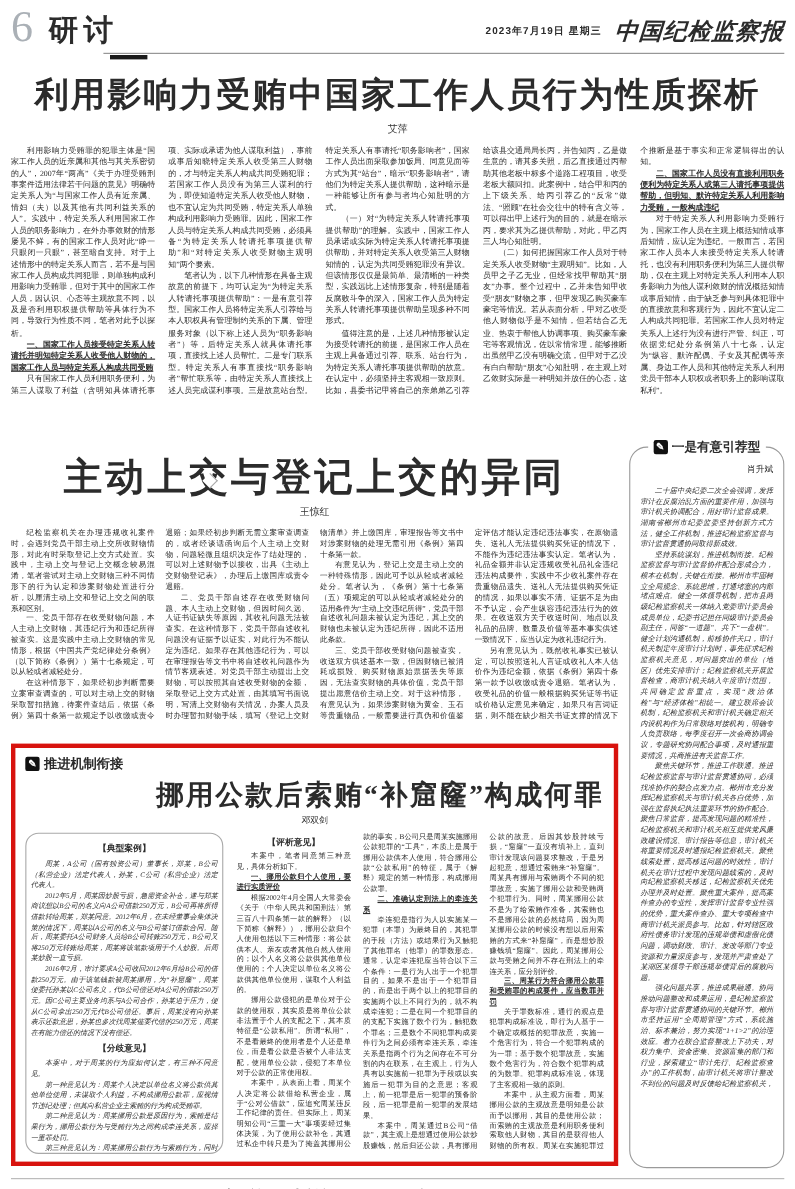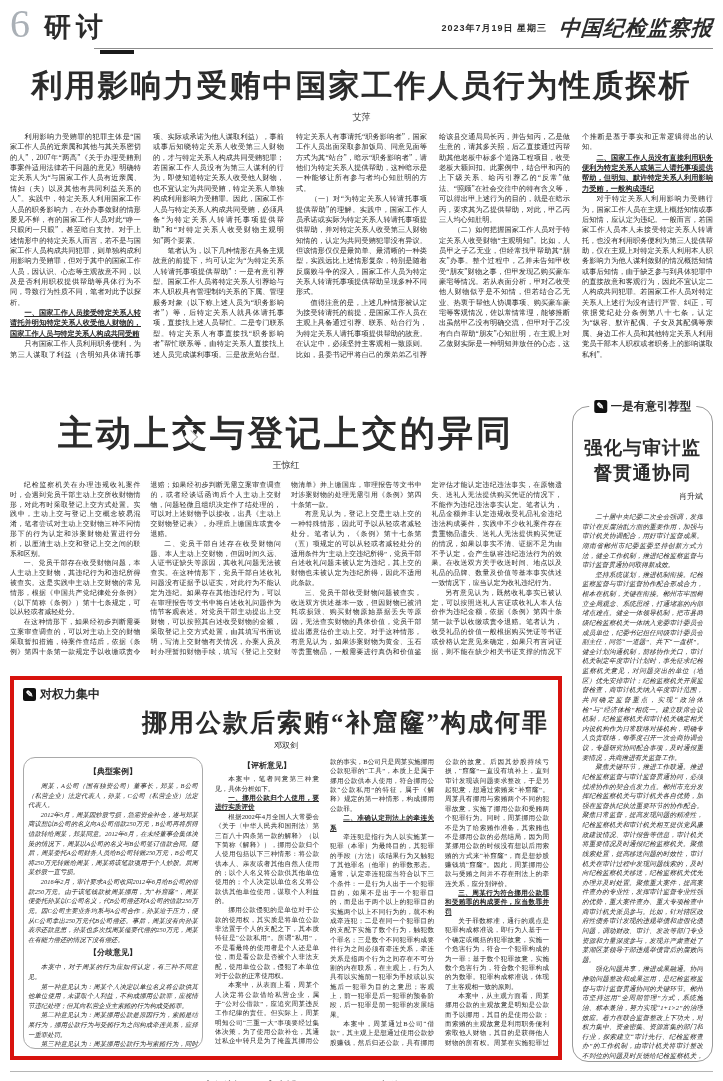--- a/index.html
+++ b/index.html
@@ -102,21 +102,21 @@
             <p class="para">二、党员干部自述存在收受财物问题、本人主动上交财物，但因时间久远、人证书证缺失等原因，其收礼问题无法被查实。在这种情形下，党员干部自述收礼问题没有证据予以证实，对此行为不能认定为违纪。如果存在其他违纪行为，可以在审理报告等文书中将自述收礼问题作为情节客观表述。对党员干部主动提出上交财物，可以按照其自述收受财物的金额，采取登记上交方式处置，由其填写书面说明，写清上交财物有关情况，办案人员及时办理暂扣财物手续，填写《登记上交财物清单》并上缴国库，审理报告等文书中对涉案财物的处理无需引用《条例》第四十条第一款。</p>
             <p class="para">有意见认为，登记上交是主动上交的一种特殊情形，因此可予以从轻或者减轻处分。笔者认为，《条例》第十七条第（五）项规定的可以从轻或者减轻处分的适用条件为“主动上交违纪所得”，党员干部自述收礼问题未被认定为违纪，其上交的财物也未被认定为违纪所得，因此不适用此条款。</p>
             <p class="para">三、党员干部收受财物问题被查实，收送双方供述基本一致，但因财物已被消耗或损毁、购买财物原始票据丢失等原因，无法查实财物的具体价值，党员干部提出愿意估价主动上交。对于这种情形，有意见认为，如果涉案财物为黄金、玉石等贵重物品，一般需要进行真伪和价值鉴定评估才能认定违纪违法事实，在原物遗失、送礼人无法提供购买凭证的情况下，不能作为违纪违法事实认定。笔者认为，礼品金额并非认定违规收受礼品礼金违纪违法构成要件，实践中不少收礼案件存在贵重物品遗失、送礼人无法提供购买凭证的情况，如果以事实不清、证据不足为由不予认定，会产生纵容违纪违法行为的效果。在收送双方关于收送时间、地点以及礼品的品牌、数量及价值等基本事实供述一致情况下，应当认定为收礼违纪行为。</p>
             <p class="para">另有意见认为，既然收礼事实已被认定，可以按照送礼人言证或收礼人本人估价作为违纪金额，依据《条例》第四十条第一款予以收缴或责令退赔。笔者认为，收受礼品的价值一般根据购买凭证等书证或价格认定意见来确定，如果只有言词证据，则不能在缺少相关书证支撑的情况下确定“违纪行为所获得的经济利益”，因此不宜采取收缴或责令退赔方式，可以按照送礼人言证或收礼人本人估价，采取登记上交方式处置更为妥当。</p>
           </div>
       </div>
 
       <div class="case-wrap">
         <div class="tag-row">
           <span class="tag-icon">✎</span>
-          <span>对权力集中</span>
+          <span>推进机制衔接</span>
         </div>
         <div class="case-title">挪用公款后索贿“补窟窿”构成何罪</div>
         <div class="case-author">邓双剑</div>
         <div class="case-content">
           <div class="case-box jtext">
               <p class="para heading">【典型案例】</p>
               <p class="para">周某，A公司（国有独资公司）董事长，郑某，B公司（私营企业）法定代表人，孙某，C公司（私营企业）法定代表人。</p>
               <p class="para">2012年5月，周某因炒股亏损，急需资金补仓，遂与郑某商议想以B公司的名义向A公司借款250万元，B公司再将所得借款转给周某，郑某同意。2012年6月，在未经董事会集体决策的情况下，周某以A公司的名义与B公司签订借款合同。随后，周某委托A公司财务人员给B公司转账250万元，B公司又将250万元转账给周某，周某将该笔款项用于个人炒股。后周某炒股一直亏损。</p>
               <p class="para">2016年2月，审计要求A公司收回2012年6月给B公司的借款250万元。由于该笔钱款被周某挪用，为“补窟窿”，周某便委托孙某以C公司名义，代B公司偿还对A公司的借款250万元。因C公司主要业务均系与A公司合作，孙某迫于压力，便从C公司拿出250万元代B公司偿还。事后，周某没有向孙某表示还款意思，孙某也多次找周某催要代偿的250万元，周某在有能力偿还的情况下没有偿还。</p>
               <p class="para heading">【分歧意见】</p>
@@ -141,21 +141,20 @@
             </div>
         </div>
       </div>
     </div>
 
     <div class="sidebar">
       <div class="sidebar-tag">
         <span class="tag-icon">✎</span>
         <span>一是有意引荐型</span>
       </div>
-      <div class="sb-title">强化与审计监督贯通协同</div>
       <div class="sb-author">肖升斌</div>
       <div class="sb-body jtext">
           <p class="para">二十届中央纪委二次全会强调，发挥审计在反腐治乱方面的重要作用，加强与审计机关协调配合，用好审计监督成果。湖南省郴州市纪委监委坚持创新方式方法，健全工作机制，推进纪检监察监督与审计监督贯通协同取得新成效。</p>
           <p class="para">坚持系统谋划，推进机制衔接。纪检监察监督与审计监督协作配合形成合力，根本在机制，关键在衔接。郴州市牢固树立全局观念、系统思维，打通堵塞的内部堵点难点。健全一体领导机制，把市县两级纪检监察机关一体纳入党委审计委员会成员单位，纪委书记担任同级审计委员会副主任，同答“一道题”、共下“一盘棋”。健全计划沟通机制，前移协作关口，审计机关制定年度审计计划时，事先征求纪检监察机关意见，对问题突出的单位（地区）优先安排审计；纪检监察机关开展监督检查，商审计机关纳入年度审计范围，共同确定监督重点，实现“政治体检”与“经济体检”相统一。建立联席会议机制，纪检监察机关和审计机关确定相关内设机构作为日常联络对接机构，明确专人负责联络，每季度召开一次会商协调会议，专题研究协同配合事项，及时通报重要情况，共商推进有关监督工作。</p>
           <p class="para">聚焦关键环节，推进工作联通。推进纪检监察监督与审计监督贯通协同，必须找准协作的契合点发力点。郴州市充分发挥纪检监察机关与审计机关各自优势，加强在监督执纪执法重要环节的协作配合。聚焦日常监督，提高发现问题的精准性，纪检监察机关和审计机关相互提供党风廉政建设情况、审计报告等信息，审计机关将重要情况及时通报纪检监察机关。聚焦线索处置，提高移送问题的时效性，审计机关在审计过程中发现问题线索的，及时向纪检监察机关移送，纪检监察机关优先办理并及时处置。聚焦重大案件，提高案件查办的专业性，发挥审计监督专业性强的优势，重大案件查办、重大专项检查中商审计机关派员参与。比如，针对辖区政府性债务审计发现的违规举债和虚假化债问题，调动财政、审计、发改等部门专业资源和力量深度参与，发现并严肃查处了某湖区某领导干部违规举债背后的腐败问题。</p>
           <p class="para">强化问题共享，推进成果融通。协同推动问题整改和成果运用，是纪检监察监督与审计监督贯通协同的关键环节。郴州市坚持运用“全周期管理”方式，系统施治、标本兼治，努力实现“1+1&gt;2”的治理效应。着力在联合监督整改上下功夫，对权力集中、资金密集、资源富集的部门和行业，探索建立“审计先行、纪检监察查办”的工作机制，由审计机关将审计整改不到位的问题及时反馈给纪检监察机关，纪检监察机关督促相关单位压实责任，对履职不力等情形依规依纪依法严肃问责，增强审计监督的权威性、震慑力和执行力。着力在联合以案促改上下功夫，纪检监察机关会同审计机关共同组织廉政教育、巡视巡察“回头看”等工作。比如，深刻汲取有关严重违纪违法案件教训，从“打牌子”“挖票子”入手，出台十条措施，靶向整治领导干部利用职权或影响力为亲友牟利问题，做深做实查办案件“后半篇文章”，发挥案件治本功效。</p>
         </div>
     </div>
   </div>
 

